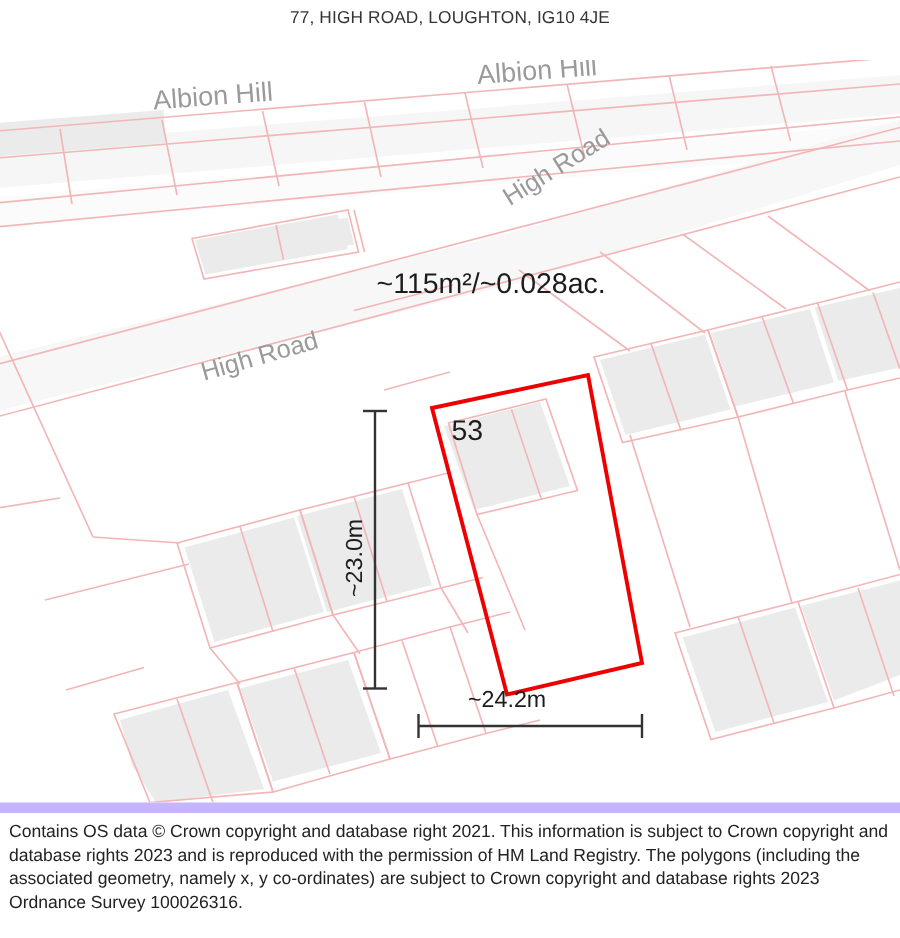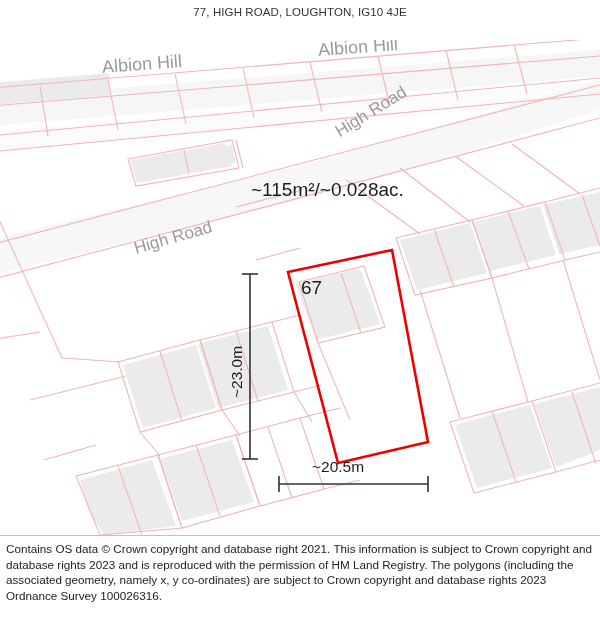--- a/index.html
+++ b/index.html
@@ -92,21 +92,21 @@
   }
   
   .footer {
     position: absolute;
     top: 535px;
     left: 0;
     width: 600px;
     height: 78px;
     box-sizing: border-box;
     padding: 5px 6px 0 6px;
-    border-top: 1px solid #c4b5fd;
+    border-top: 7px solid #c4b5fd;
   }
   .footer p {
     margin: 0;
     font-size: 11.7px;
     line-height: 15.6px;
     color: #222222;
   }
 </style>
 </head>
 <body>
@@ -222,22 +222,22 @@
         <line x1="428" y1="436" x2="428" y2="452"></line>
       </g>
     </svg>
 
     <div class="road-label big" style="left:102px; top:14px; transform: rotate(-4.3deg);">Albion Hill</div>
     <div class="road-label big" style="left:318px; top:-3px; transform: rotate(-4.3deg);">Albion Hill</div>
     <div class="road-label" style="left:331px; top:62px; transform: rotate(-32deg);">High Road</div>
     <div class="road-label" style="left:133px; top:188px; transform: rotate(-16deg);">High Road</div>
 
     <div class="area-label" style="left:251px; top:139px;">~115m²/~0.028ac.</div>
-    <div class="plot-number" style="left:301px; top:237px;">67</div>
+    <div class="plot-number" style="left:301px; top:237px;">53</div>
     <div class="dim-label vertical" style="left:228px; top:358px;">~23.0m</div>
-    <div class="dim-label" style="left:312px; top:418px;">~20.5m</div>
+    <div class="dim-label" style="left:312px; top:418px;">~24.2m</div>
   </div>
 
   <div class="footer">
     <p>Contains OS data © Crown copyright and database right 2021. This information is subject to Crown copyright and database rights 2023 and is reproduced with the permission of HM Land Registry. The polygons (including the associated geometry, namely x, y co-ordinates) are subject to Crown copyright and database rights 2023 Ordnance Survey 100026316.</p>
   </div>
 
 </div>
 
 </body></html>

